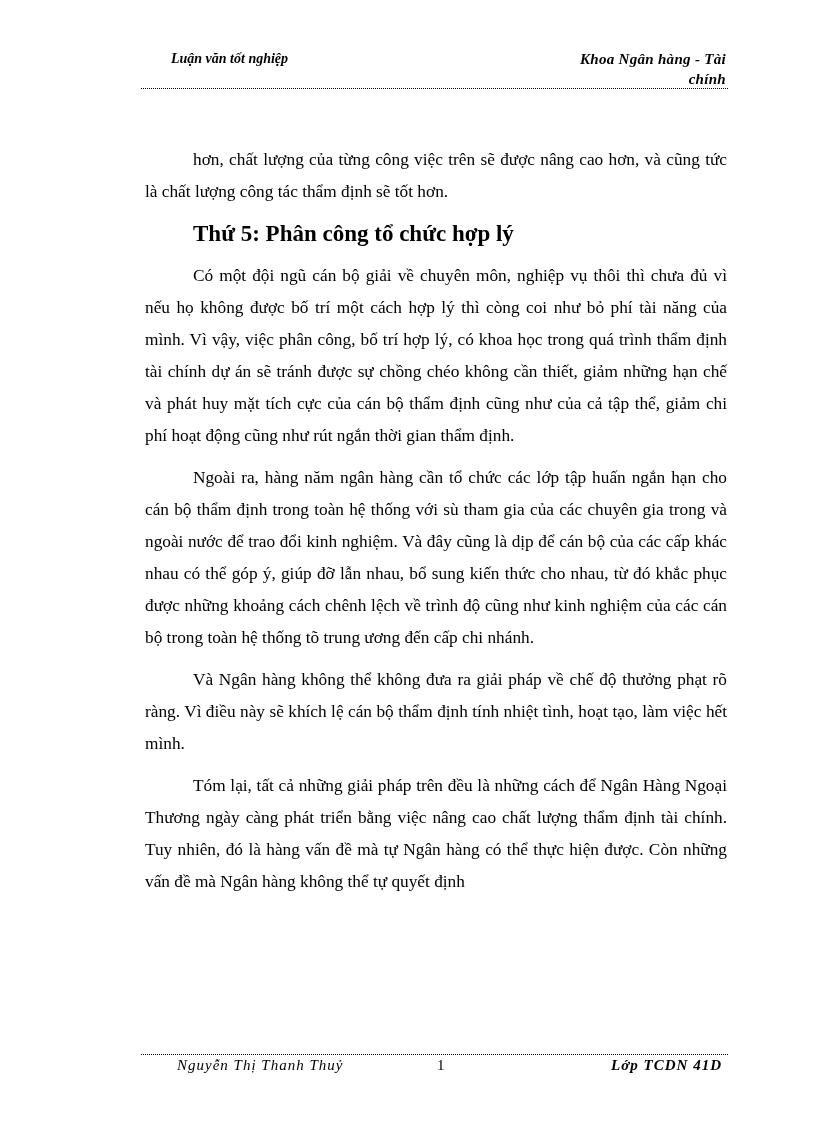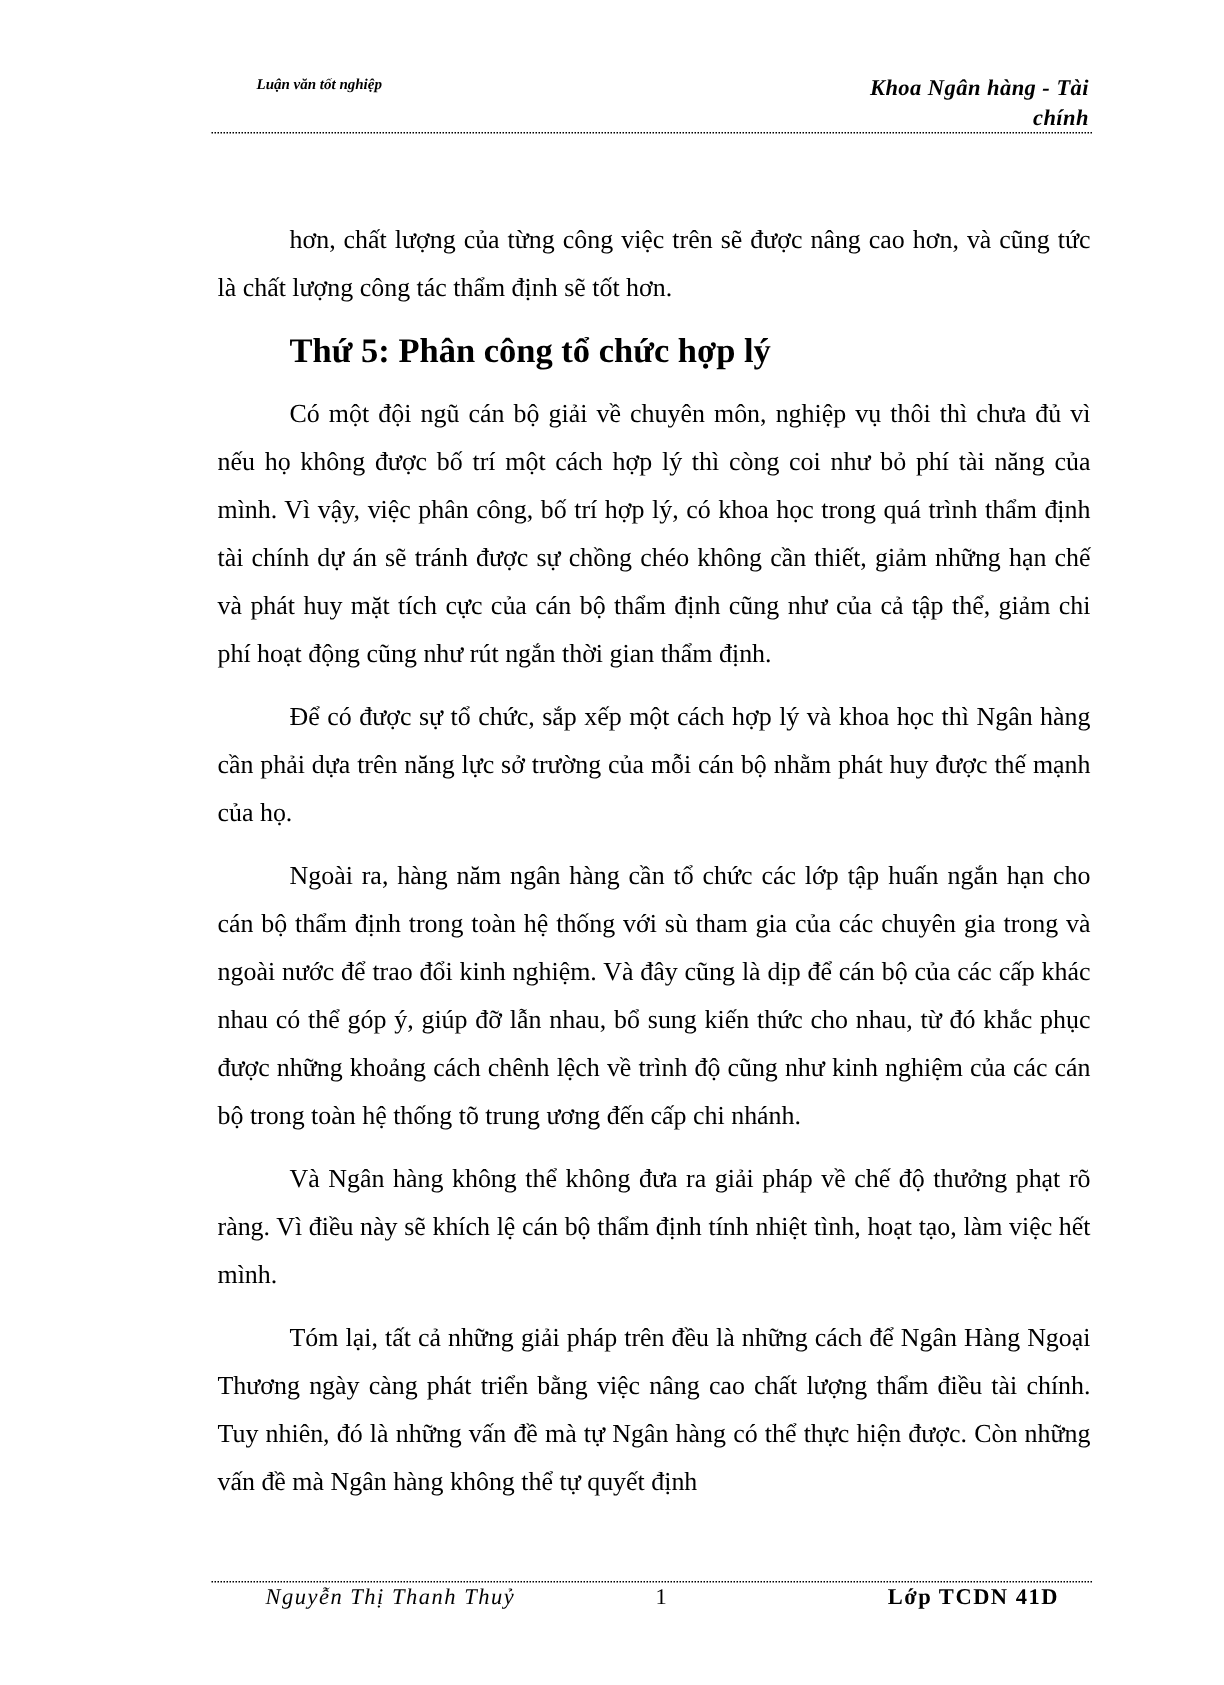--- a/index.html
+++ b/index.html
@@ -22,21 +22,21 @@
       width: 587px;
       height: 40px;
       border-bottom: 1px dotted #000;
     }
     .header-left {
       position: absolute;
       left: 30px;
       top: 3px;
       font-style: italic;
       font-weight: bold;
-      font-size: 10px;
+      font-size: 14px;
     }
     .header-right {
       position: absolute;
       right: 2px;
       top: 1px;
       width: 180px;
       text-align: right;
       font-style: italic;
       font-weight: bold;
       font-size: 15px;
@@ -86,42 +86,42 @@
       margin-left: 33px;
     }
     .footer-center {
       position: absolute;
       left: 296px;
       top: 2px;
       font-size: 15px;
     }
     .footer-right {
       position: absolute;
-      right: 22px;
+      right: 6px;
       top: 2px;
+      font-style: italic;
       font-weight: bold;
       font-size: 15px;
       letter-spacing: 1px;
     }
   </style>
 </head>
 <body>
 
 <div class="page-header">
   <span class="header-left">Luận văn tốt nghiệp</span>
   <span class="header-right">Khoa  Ngân hàng - Tài chính</span>
 </div>
 
 <div class="body">
   <p class="cont">hơn, chất lượng của từng công việc trên sẽ được nâng cao hơn, và cũng tức là chất lượng công tác thẩm định sẽ tốt hơn.</p>
   <h3>Thứ 5: Phân công tổ chức hợp lý</h3>
   <p>Có một đội ngũ cán bộ giải về chuyên môn, nghiệp vụ thôi thì chưa đủ vì nếu họ không được bố trí một cách hợp lý thì còng coi như bỏ phí tài năng của mình. Vì vậy, việc phân công, bố trí hợp lý, có khoa học trong quá trình thẩm định tài chính dự án sẽ tránh được sự chồng chéo không cần thiết, giảm những hạn chế và phát huy mặt tích cực của cán bộ thẩm định cũng như của cả tập thể, giảm chi phí hoạt động cũng như rút ngắn thời gian thẩm định.</p>
-  <p>Để có được sự tổ chức, sắp xếp một cách hợp lý và khoa học thì Ngân hàng cần phải dựa trên năng lực sở trường của mỗi cán bộ nhằm phát huy được thế mạnh của họ.</p>
   <p>Ngoài ra, hàng năm ngân hàng cần tổ chức các lớp tập huấn ngắn hạn cho cán bộ thẩm định trong toàn hệ thống với sù tham gia của các chuyên gia trong và ngoài nước để trao đổi kinh nghiệm. Và đây cũng là dịp để cán bộ của các cấp khác nhau có thể góp ý, giúp đỡ lẫn nhau, bổ sung kiến thức cho nhau, từ đó khắc phục được những khoảng cách chênh lệch về trình độ cũng như kinh nghiệm của các cán bộ trong toàn hệ thống tõ trung ương đến cấp chi nhánh.</p>
   <p>Và Ngân hàng không thể không đưa ra giải pháp về chế độ thưởng phạt rõ ràng. Vì điều này sẽ khích lệ cán bộ thẩm định tính nhiệt tình, hoạt tạo, làm việc hết mình.</p>
-  <p>Tóm lại, tất cả những giải pháp trên đều là những cách để Ngân Hàng Ngoại Thương ngày càng phát triển bằng việc nâng cao chất lượng thẩm điều tài chính. Tuy nhiên, đó là những vấn đề mà tự Ngân hàng có thể thực hiện được. Còn những vấn đề mà Ngân hàng không thể tự quyết định</p>
+  <p>Tóm lại, tất cả những giải pháp trên đều là những cách để Ngân Hàng Ngoại Thương ngày càng phát triển bằng việc nâng cao chất lượng thẩm định tài chính. Tuy nhiên, đó là hàng vấn đề mà tự Ngân hàng có thể thực hiện được. Còn những vấn đề mà Ngân hàng không thể tự quyết định</p>
 </div>
 
 <div class="page-footer">
   <span class="footer-left">Nguyễn Thị Thanh Thuỷ</span>
   <span class="footer-center">1</span>
   <span class="footer-right">Lớp TCDN 41D</span>
 </div>
 
 </body></html>

